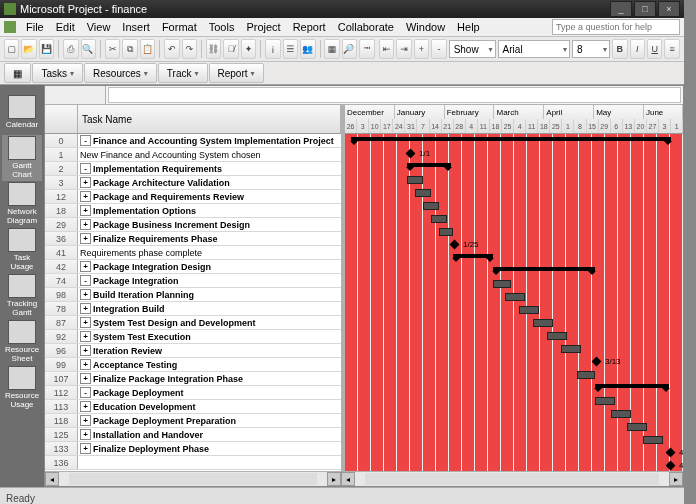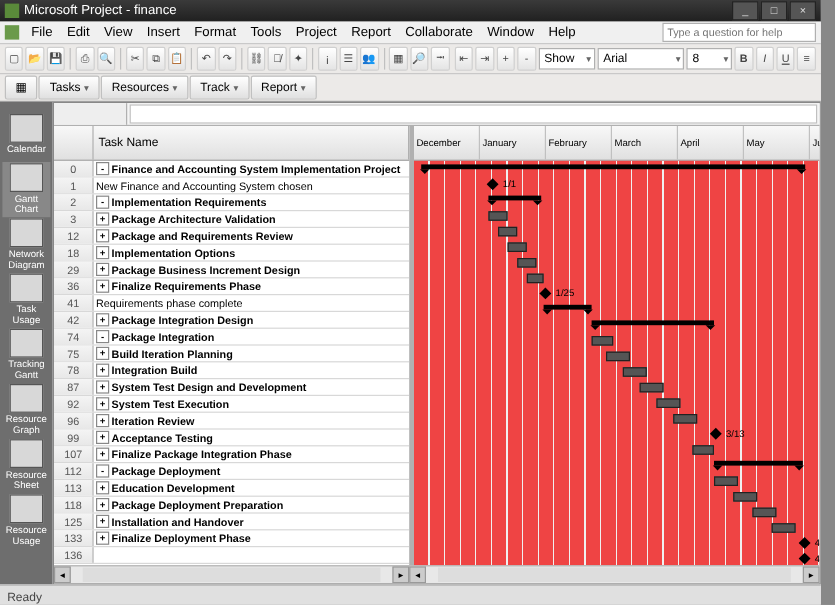--- a/index.html
+++ b/index.html
@@ -35,21 +35,21 @@
 .ghead .gc0{width:32px;border-right:1px solid #b0b0b0}
 .ghead .gc1{flex:1;display:flex;align-items:center;padding-left:4px;border-right:1px solid #b0b0b0}
 .grows{flex:1;overflow:hidden}
 .grow{display:flex;height:13px;border-bottom:1px solid #d8d8d8;font-size:9px;align-items:center}
 .grow .c0{width:32px;text-align:center;background:linear-gradient(#f4f4f4,#e8e8e8);border-right:1px solid #b0b0b0;color:#555;height:100%;display:flex;align-items:center;justify-content:center}
 .grow .c1{flex:1;padding-left:2px;white-space:nowrap;overflow:hidden;display:flex;align-items:center;height:100%}
 .exp{width:9px;height:9px;border:1px solid #888;display:inline-flex;align-items:center;justify-content:center;font-size:8px;margin-right:2px;background:#fff;cursor:pointer;line-height:1}
 .ind1{padding-left:10px}.ind2{padding-left:22px}
 .bold{font-weight:bold}
 .gantt{flex:1;display:flex;flex-direction:column;min-width:0;overflow:hidden}
-.timehead{height:28px;display:flex;flex-direction:row;border-bottom:1px solid #999;background:linear-gradient(#f8f8f8,#e0e0e0);font-size:8px}
+.timehead{height:28px;display:flex;flex-direction:column;border-bottom:1px solid #999;background:linear-gradient(#f8f8f8,#e0e0e0);font-size:8px}
 .timehead .months{flex:1;display:flex}
 .timehead .months div{border-right:1px solid #c0c0c0;padding-left:2px;display:flex;align-items:center}
 .timehead .days{flex:1;display:flex}
 .timehead .days div{border-right:1px solid #d0d0d0;width:13px;text-align:center;font-size:7px;display:flex;align-items:center;justify-content:center;color:#555}
 .gbody{flex:1;position:relative;overflow:hidden;background:#ef4444}
 .gridlines{position:absolute;inset:0;background:repeating-linear-gradient(90deg,transparent,transparent 12px,#f0f0f0 12px,#f0f0f0 13px)}
 .bar{position:absolute;height:6px;background:#555;border:1px solid #222}
 .sum{position:absolute;height:4px;background:#000}
 .sum:before,.sum:after{content:"";position:absolute;top:4px;border-left:4px solid transparent;border-right:4px solid transparent;border-top:4px solid #000}
 .sum:before{left:-1px}.sum:after{right:-1px}
@@ -181,24 +181,20 @@
         <div class="vbtn">
           <div class="vicon"></div>
           <div>Task Usage</div>
         </div>
         <div class="vbtn">
           <div class="vicon"></div>
           <div>Tracking Gantt</div>
         </div>
         <div class="vbtn">
           <div class="vicon"></div>
-          <div>Resource Graph</div>
-        </div>
-        <div class="vbtn">
-          <div class="vicon"></div>
           <div>Resource Sheet</div>
         </div>
         <div class="vbtn">
           <div class="vicon"></div>
           <div>Resource Usage</div>
         </div>
       </div>
     <div class="main">
       <div class="entrybar">
         <div class="rowhead"></div>
@@ -282,21 +278,21 @@
                 </div>
               </div>
               <div class="grow">
                 <div class="c0">74</div>
                 <div class="c1 ind1 bold">
                   <span class="exp">-</span>
                   <span>Package Integration</span>
                 </div>
               </div>
               <div class="grow">
-                <div class="c0">75</div>
+                <div class="c0">98</div>
                 <div class="c1 ind2 bold">
                   <span class="exp">+</span>
                   <span>Build Iteration Planning</span>
                 </div>
               </div>
               <div class="grow">
                 <div class="c0">78</div>
                 <div class="c1 ind2 bold">
                   <span class="exp">+</span>
                   <span>Integration Build</span>

